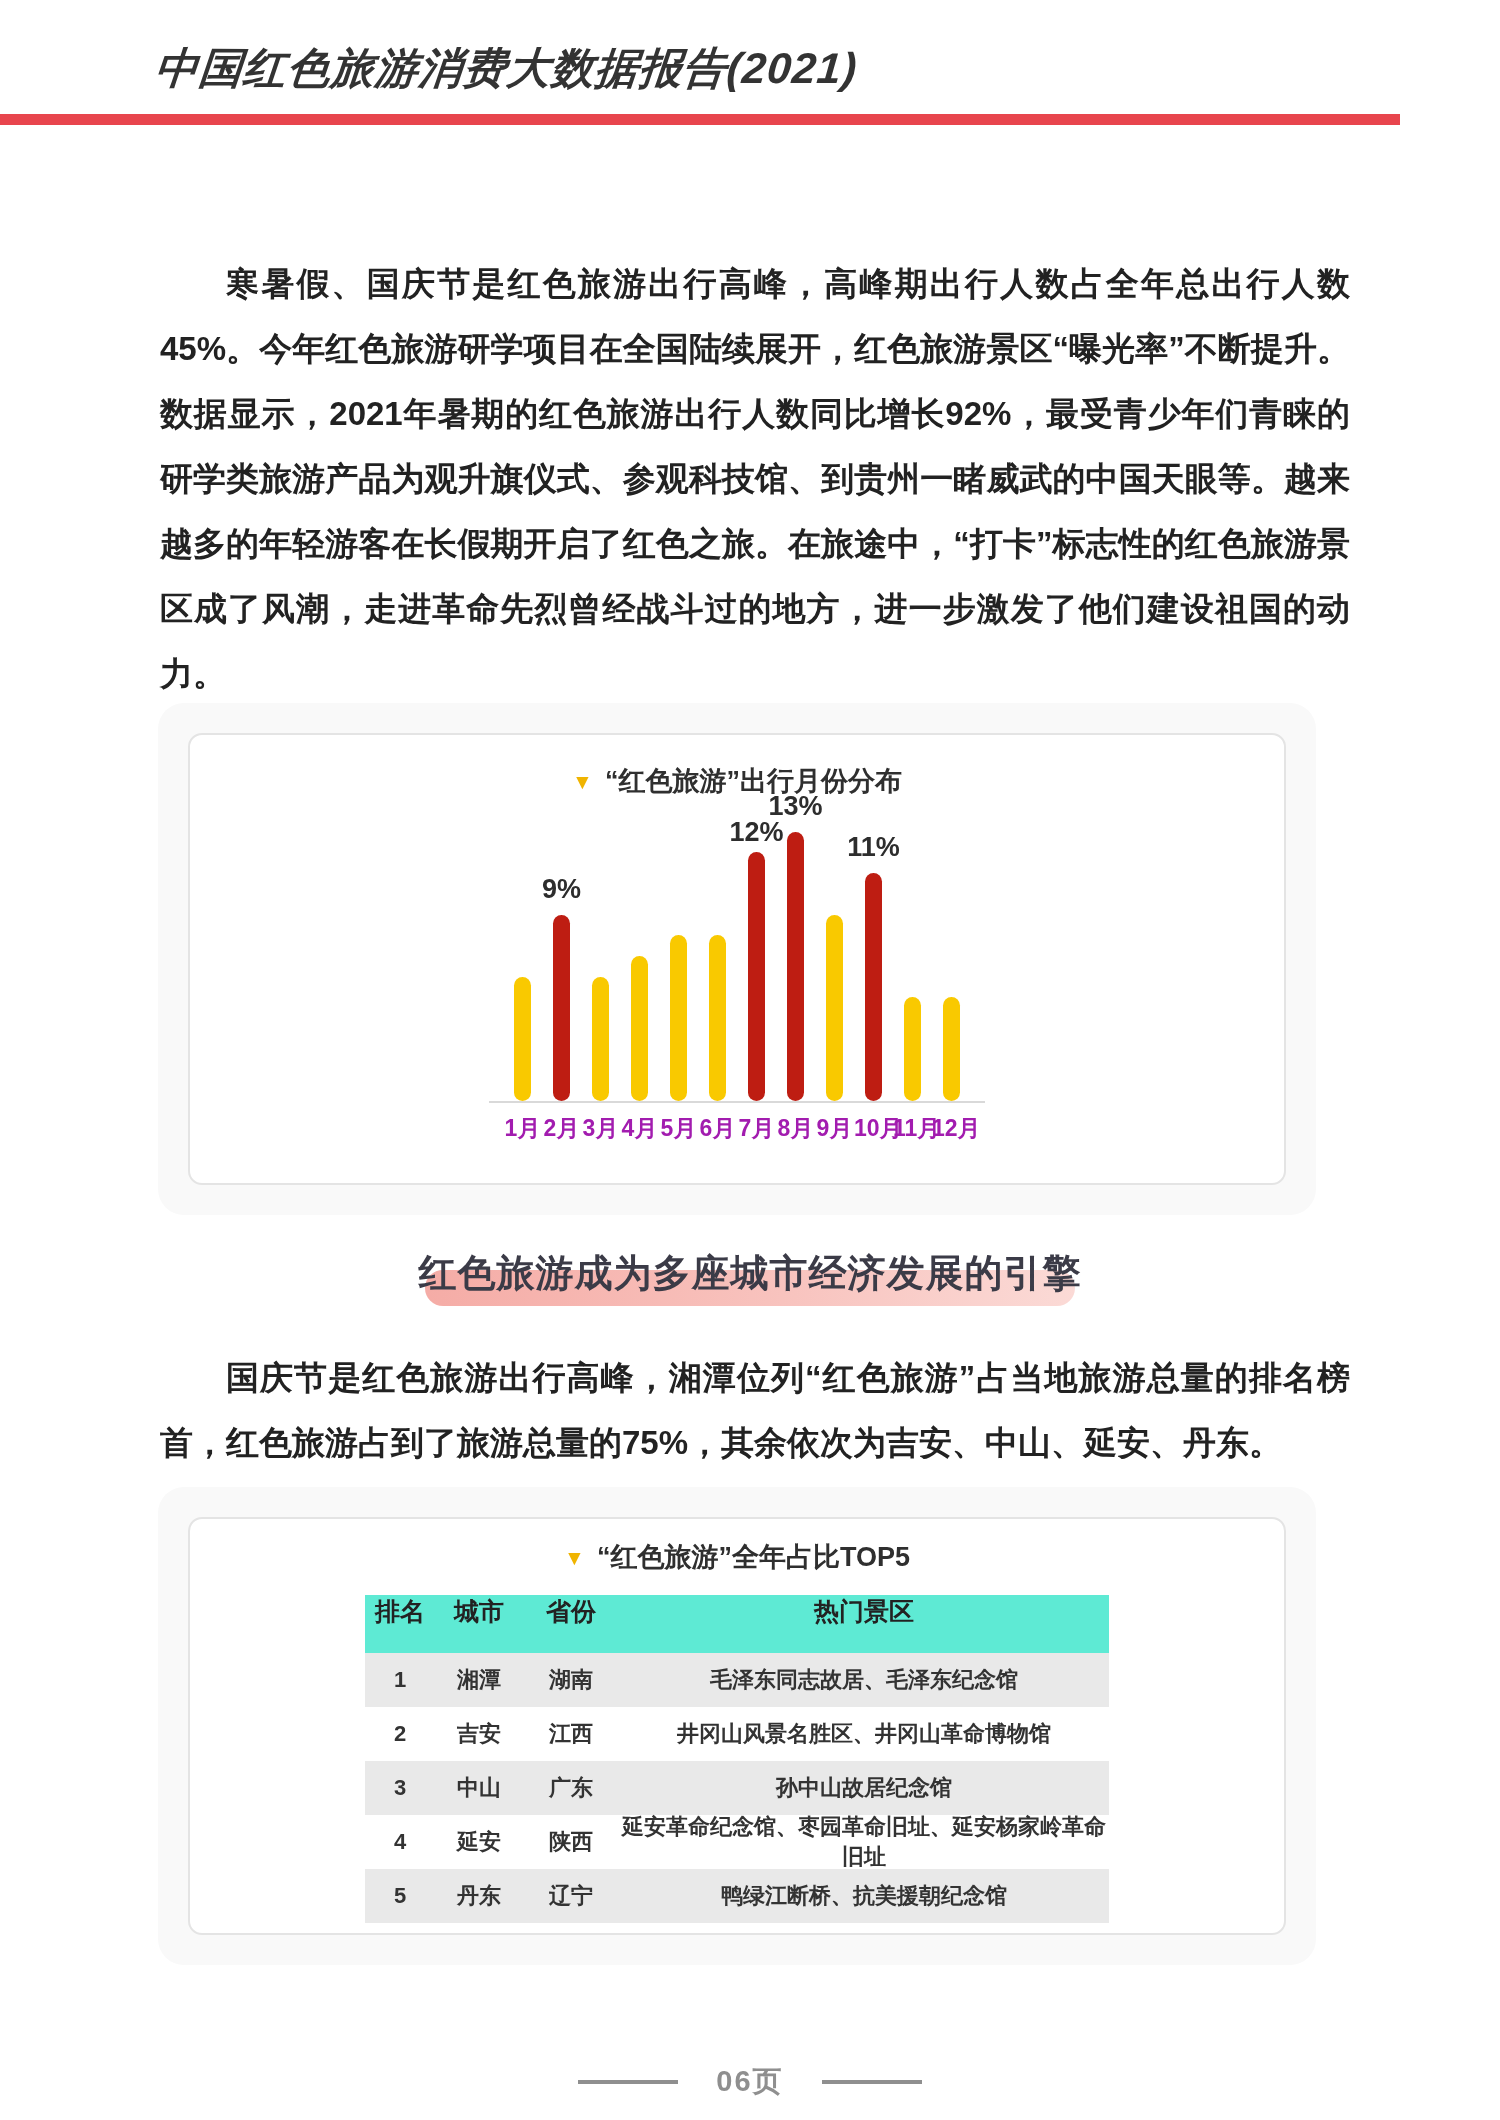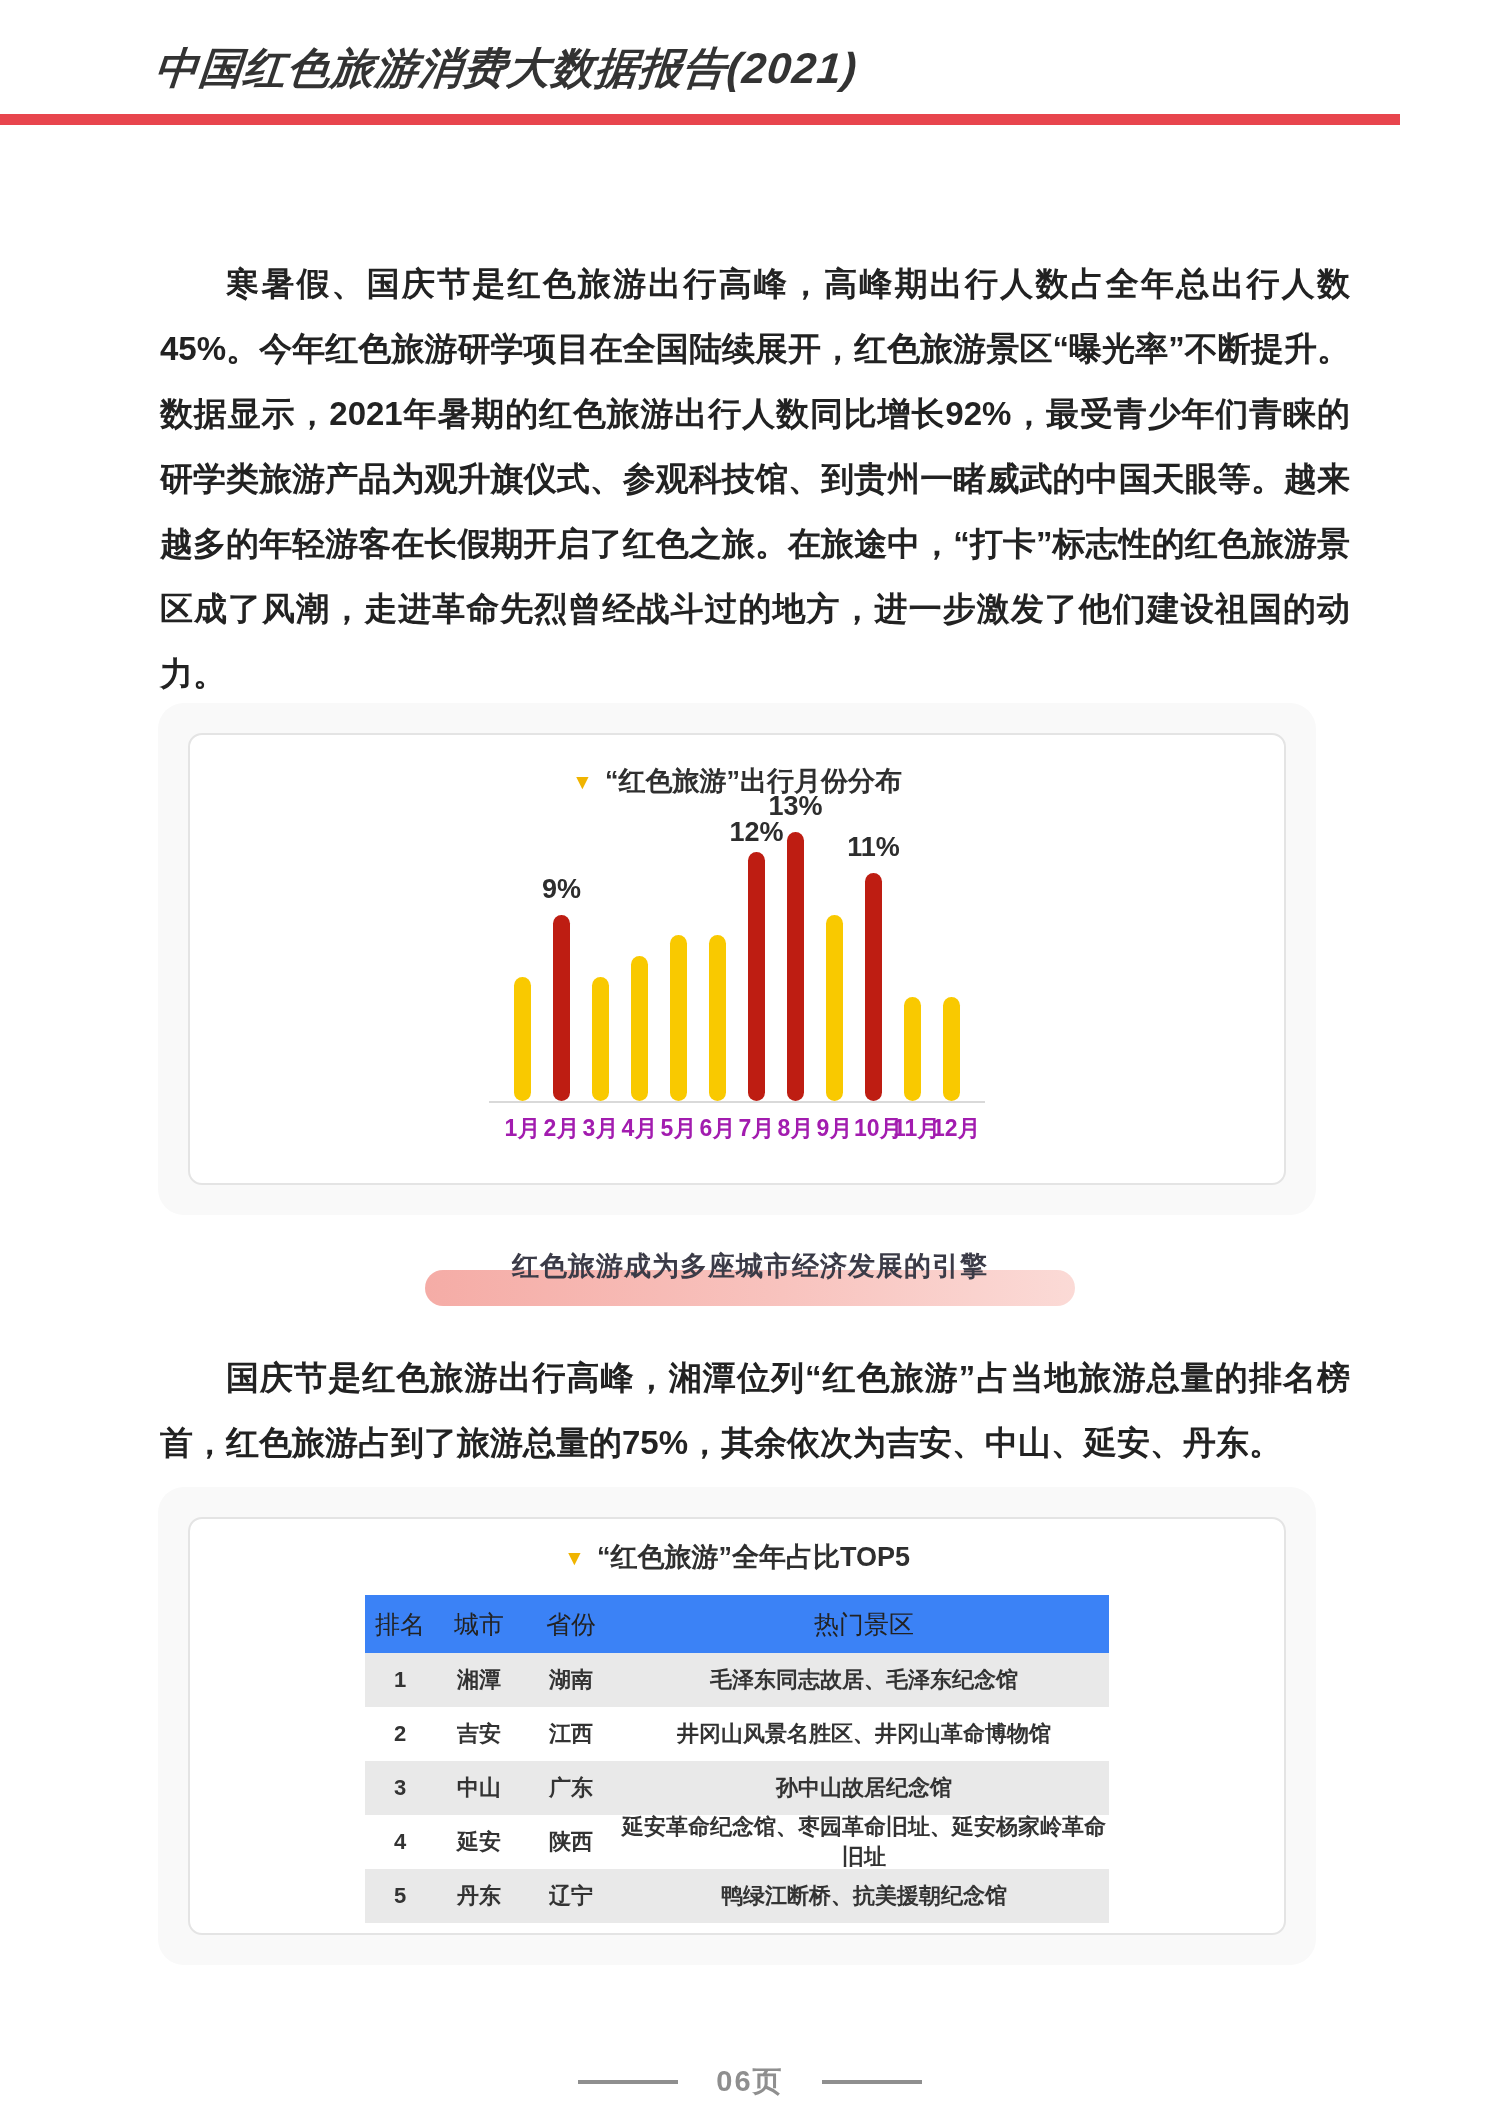--- a/index.html
+++ b/index.html
@@ -37,29 +37,29 @@
   .bar-slot{width:39px;position:relative;display:flex;justify-content:center;align-items:flex-end;height:100%;}
   .bar{width:17px;border-radius:9px;}
   .bar-val{position:absolute;left:50%;transform:translateX(-50%);font-size:27px;
     font-weight:700;color:#2d2d2d;white-space:nowrap;}
   .baseline{height:2px;width:496px;background:#D9D9D9;}
   .months-row{display:flex;margin-top:10px;}
   .month{width:39px;text-align:center;font-size:23px;font-weight:700;color:#a21caf;white-space:nowrap;}
 
   
   .section-heading{position:absolute;top:1248px;left:0;width:100%;text-align:center;}
-  .section-heading .txt{position:relative;display:inline-block;font-size:27px;font-weight:900;
+  .section-heading .txt{position:relative;display:inline-block;font-size:38px;font-weight:900;
     color:#3b3b47;letter-spacing:1px;z-index:1;}
   .heading-pill{position:absolute;left:50%;transform:translateX(-50%);top:22px;width:650px;height:36px;
     border-radius:18px;background:linear-gradient(90deg,#F5ACA6 0%,#F8C3BE 55%,#FBDAD6 100%);z-index:0;}
 
   
   .rank-table{width:744px;margin:20px auto 0;}
-  .t-head{display:flex;background:#3b82f6;height:58px;align-items:center;
-    font-weight:400;font-size:25px;color:#222;}
+  .t-head{display:flex;background:#5eead4;height:58px;align-items:flex-start;
+    font-weight:700;font-size:25px;color:#222;}
   .t-row{display:flex;height:54px;align-items:center;font-size:22px;font-weight:600;color:#333;}
   .t-row.odd{background:#E9E9E9;}
   .c0{width:70px;text-align:center;}
   .c1{width:88px;text-align:center;}
   .c2{width:96px;text-align:center;}
   .c3{flex:1;text-align:center;}
 
   
   .footer{position:absolute;top:2062px;left:0;width:100%;display:flex;align-items:center;
     justify-content:center;gap:38px;}

